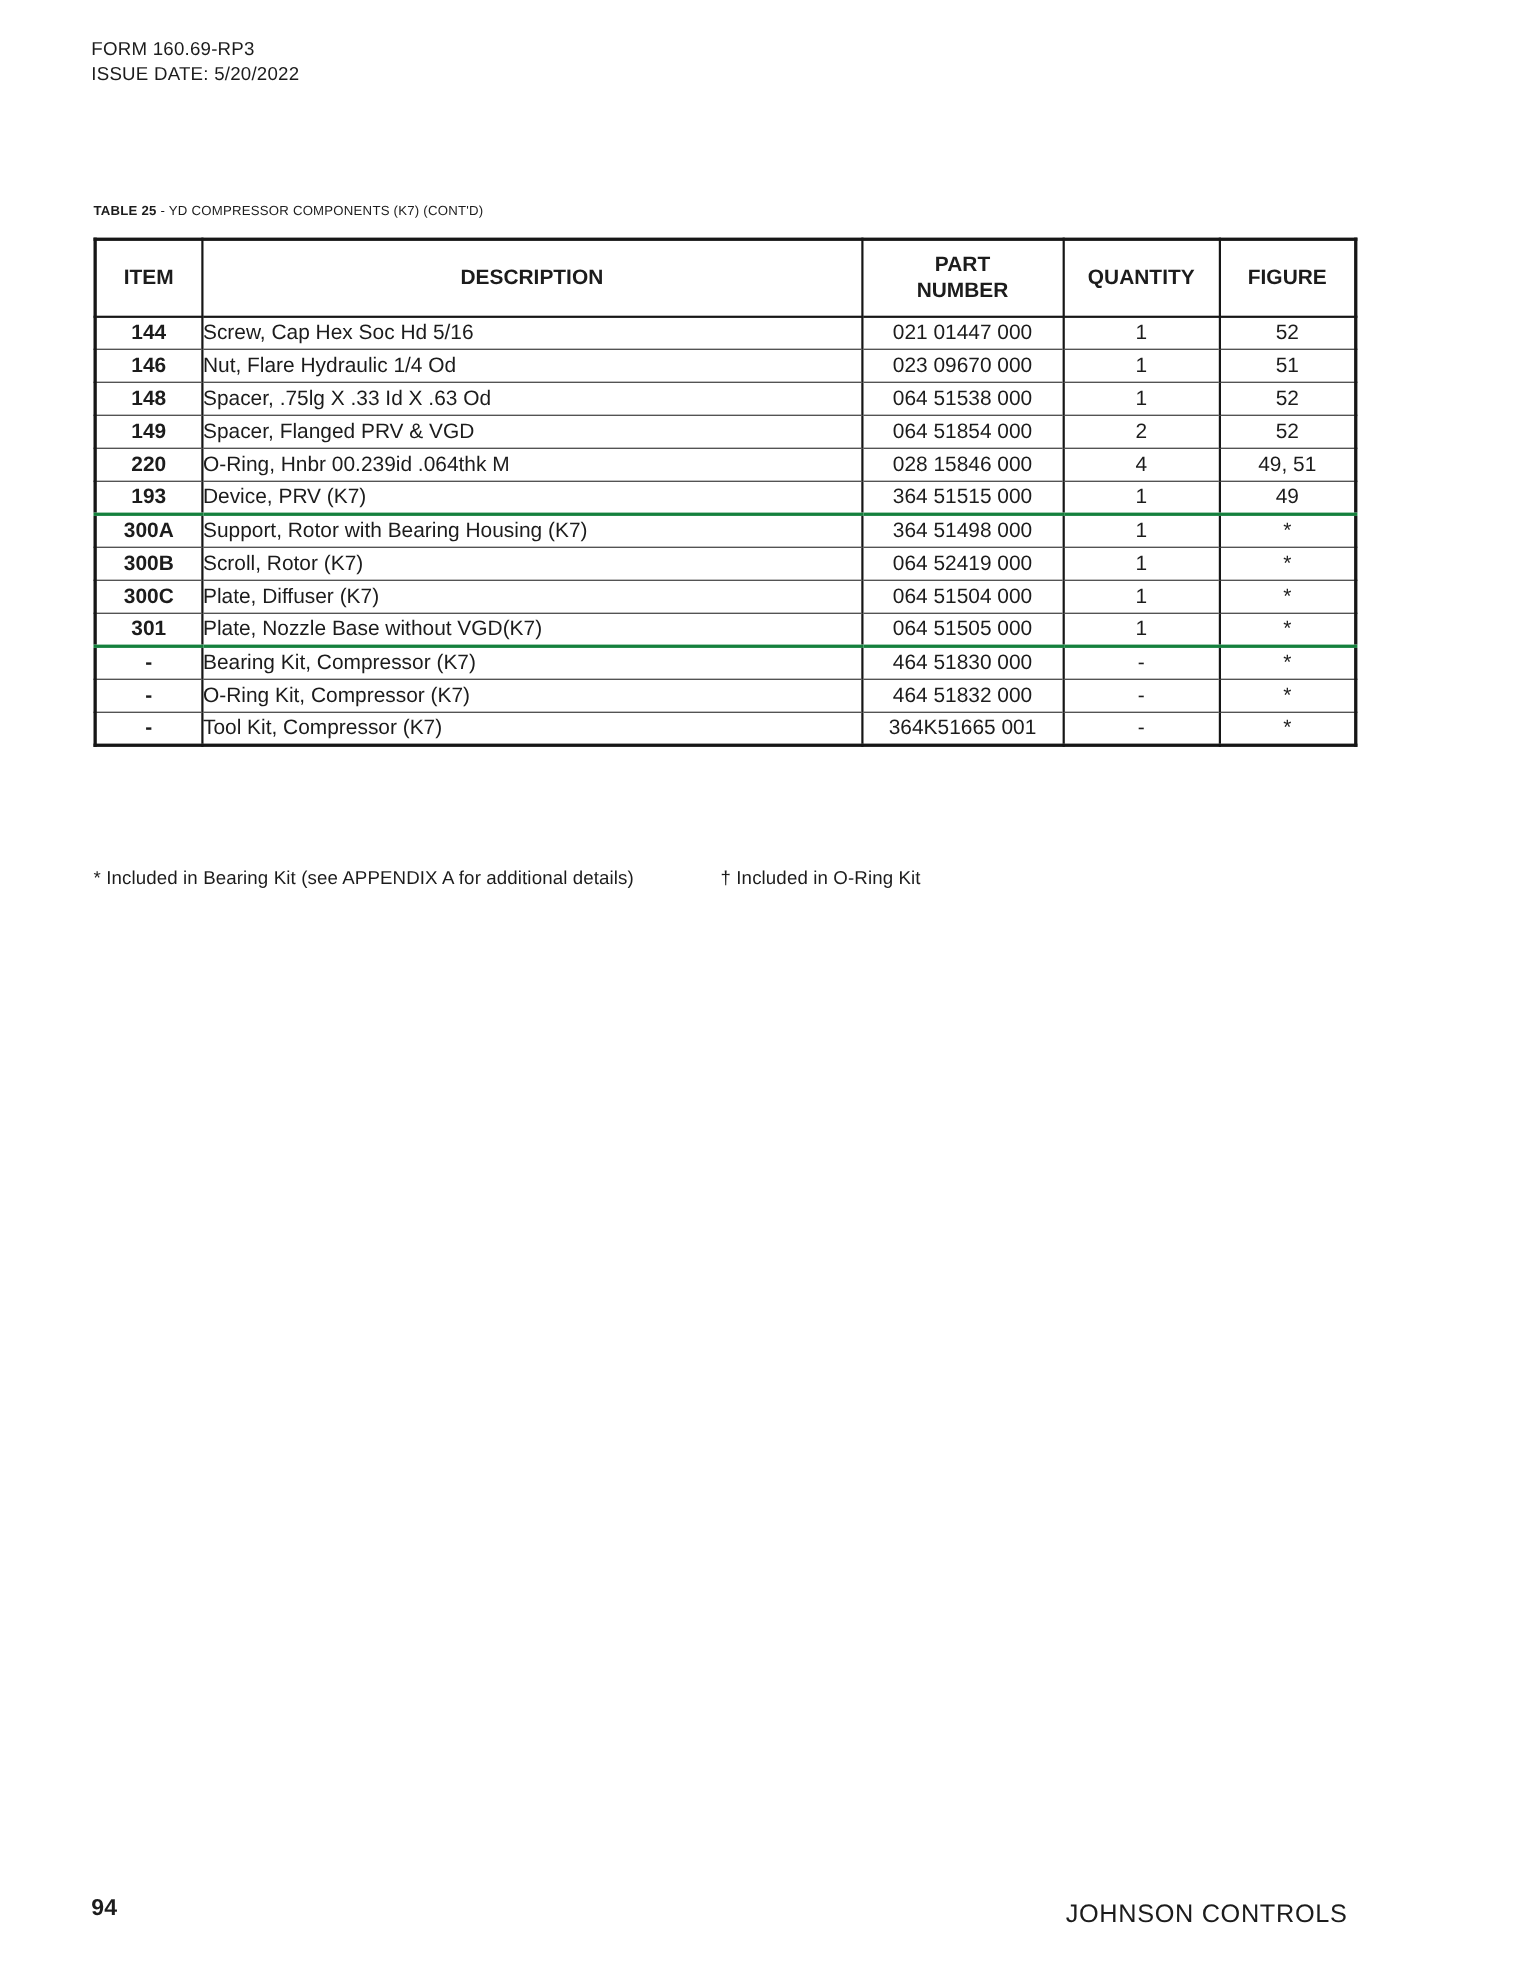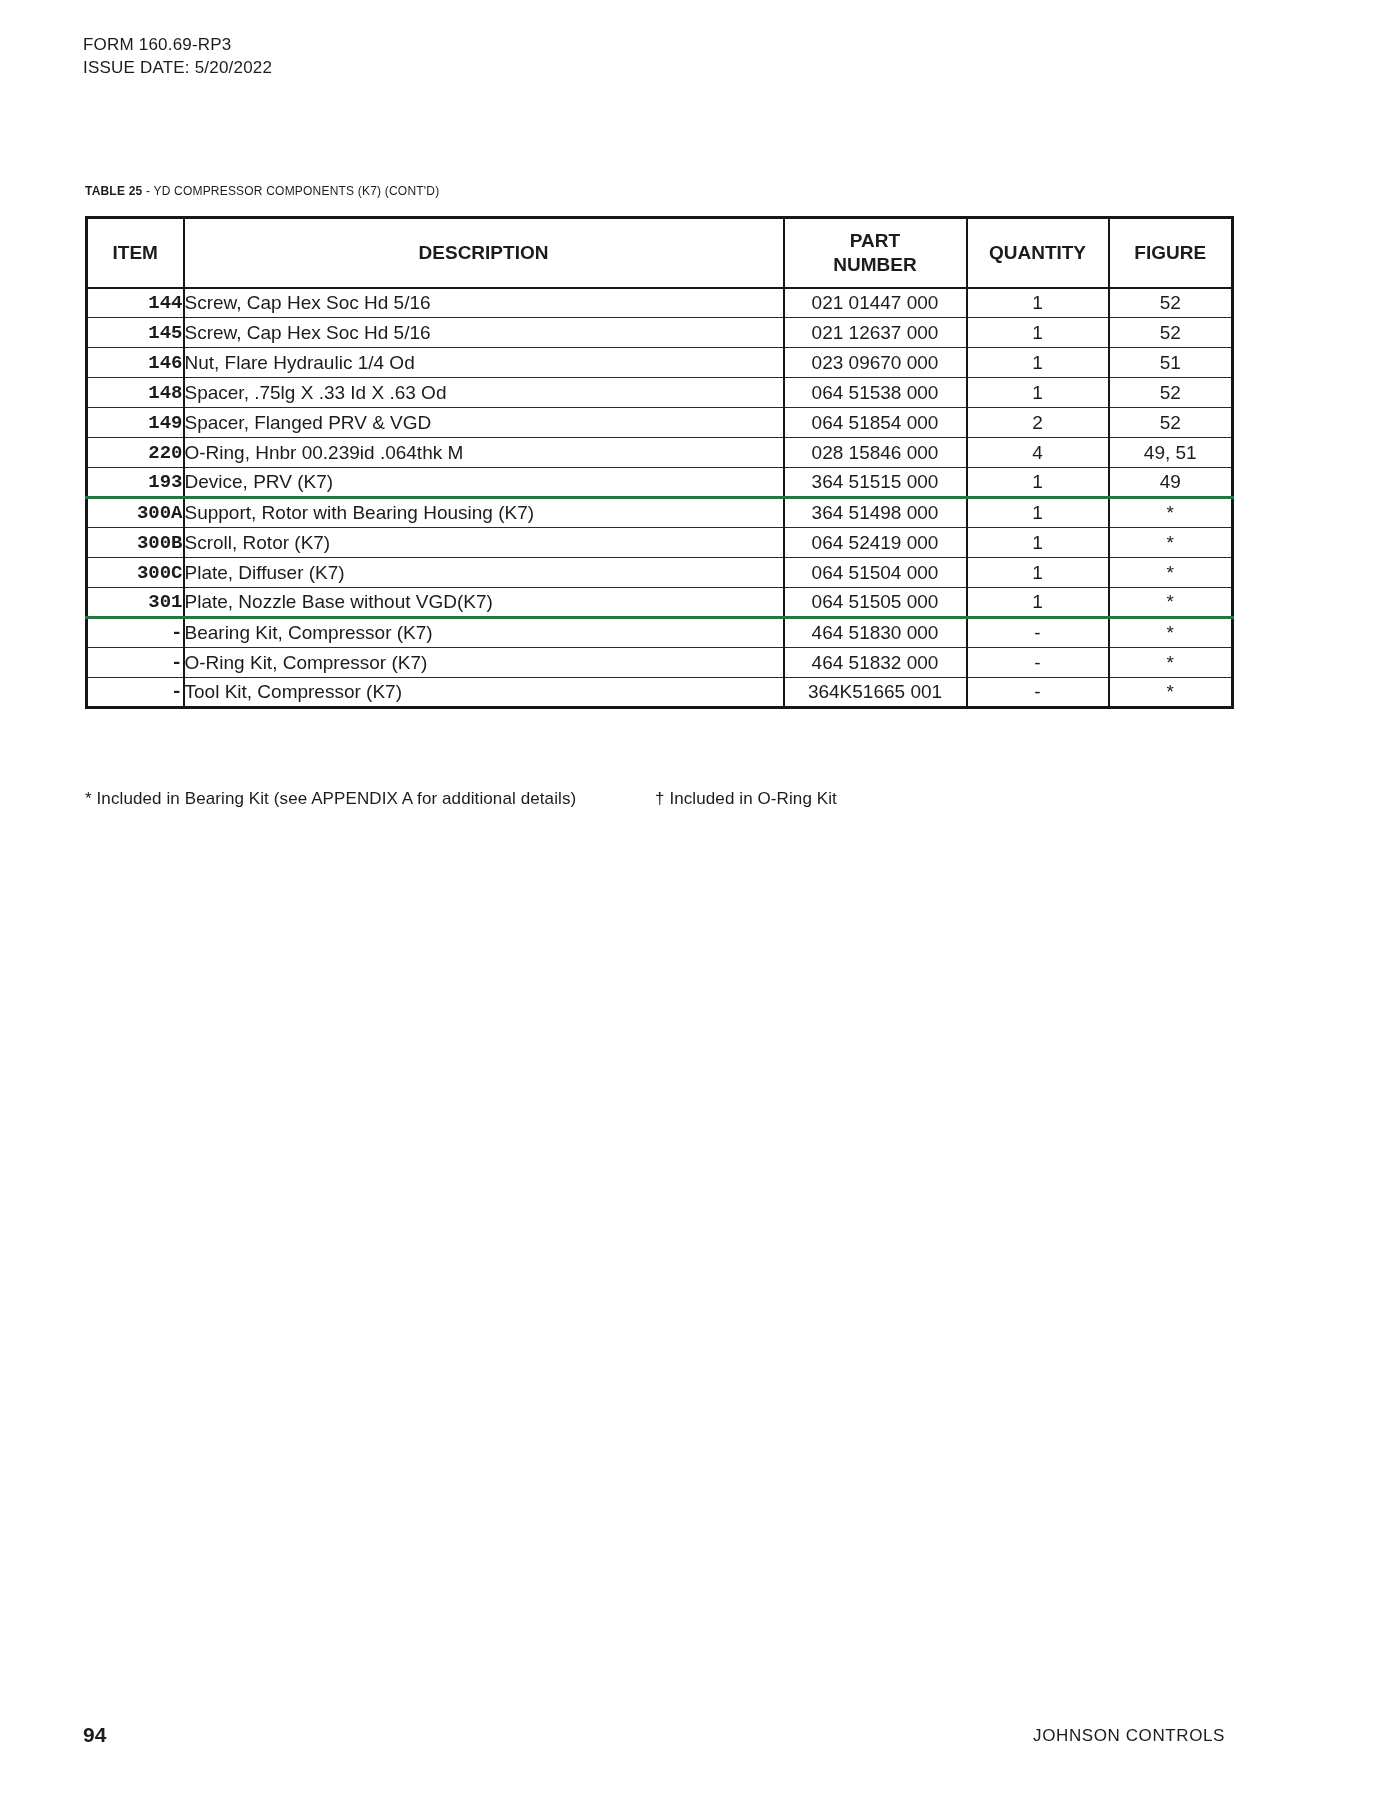--- a/index.html
+++ b/index.html
@@ -61,21 +61,21 @@
   table.parts-table td {
     border-left: 2px solid #161616;
     border-right: 2px solid #161616;
     border-top: 1.5px solid #2a2a2a;
     font-size: 19px;
     height: 30px;
     padding: 0;
     vertical-align: middle;
   }
   table.parts-table tr.section-end td { border-bottom: 3px solid #15803d; }
-  td.c-item { font-weight: bold; text-align: right; font-family: Liberation Mono, monospace; }
+  td.c-item { font-weight: bold; text-align: center; }
   td.c-desc { text-align: left; padding-left: 11px; }
   td.c-part, td.c-qty, td.c-fig { text-align: center; }
 
   .footnotes {
     position: absolute;
     left: 85px;
     top: 789px;
     width: 1146px;
     font-size: 17px;
     letter-spacing: 0.1px;
@@ -91,21 +91,21 @@
     position: absolute;
     left: 83px;
     top: 1723px;
     font-size: 21px;
     font-weight: bold;
   }
   .company-footer {
     position: absolute;
     right: 166px;
     top: 1726px;
-    font-size: 17px;
+    font-size: 23px;
     letter-spacing: 0.6px;
     white-space: nowrap;
     margin-left: 28px;
   }
 </style>
 </head>
 <body>
 
 <div class="form-header">
   <div>FORM 160.69-RP3</div>
@@ -137,27 +137,20 @@
     </thead>
     <tbody>
         <tr>
     <td class="c-item">144</td>
     <td class="c-desc">Screw, Cap Hex Soc Hd 5/16</td>
     <td class="c-part">021 01447 000</td>
     <td class="c-qty">1</td>
     <td class="c-fig">52</td>
   </tr>
         <tr>
-    <td class="c-item">145</td>
-    <td class="c-desc">Screw, Cap Hex Soc Hd 5/16</td>
-    <td class="c-part">021 12637 000</td>
-    <td class="c-qty">1</td>
-    <td class="c-fig">52</td>
-  </tr>
-        <tr>
     <td class="c-item">146</td>
     <td class="c-desc">Nut, Flare Hydraulic 1/4 Od</td>
     <td class="c-part">023 09670 000</td>
     <td class="c-qty">1</td>
     <td class="c-fig">51</td>
   </tr>
         <tr>
     <td class="c-item">148</td>
     <td class="c-desc">Spacer, .75lg X .33 Id X .63 Od</td>
     <td class="c-part">064 51538 000</td>

